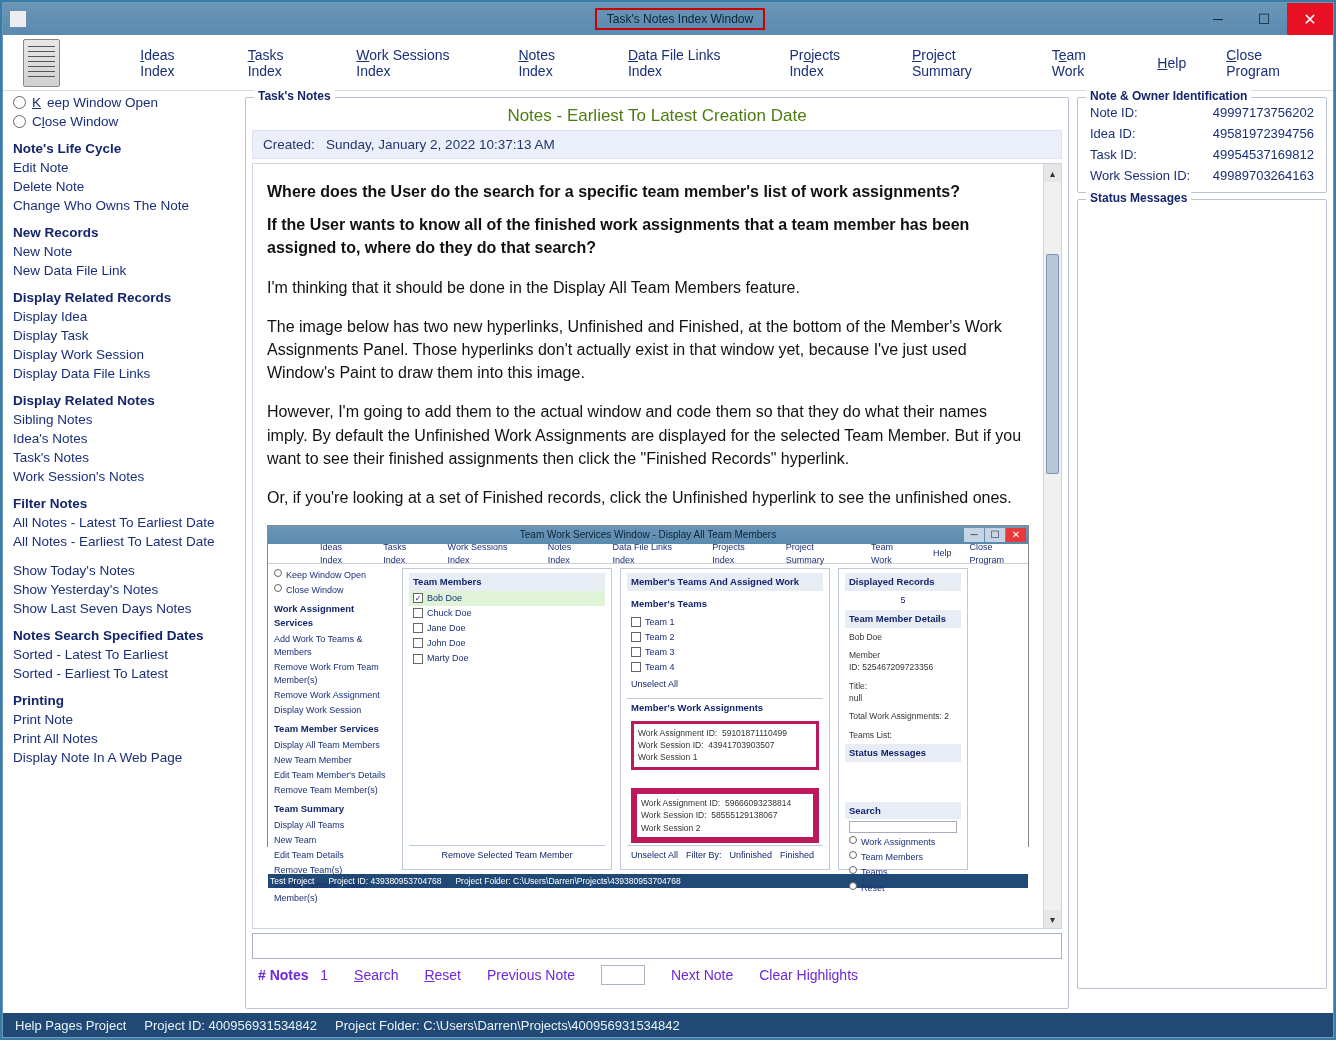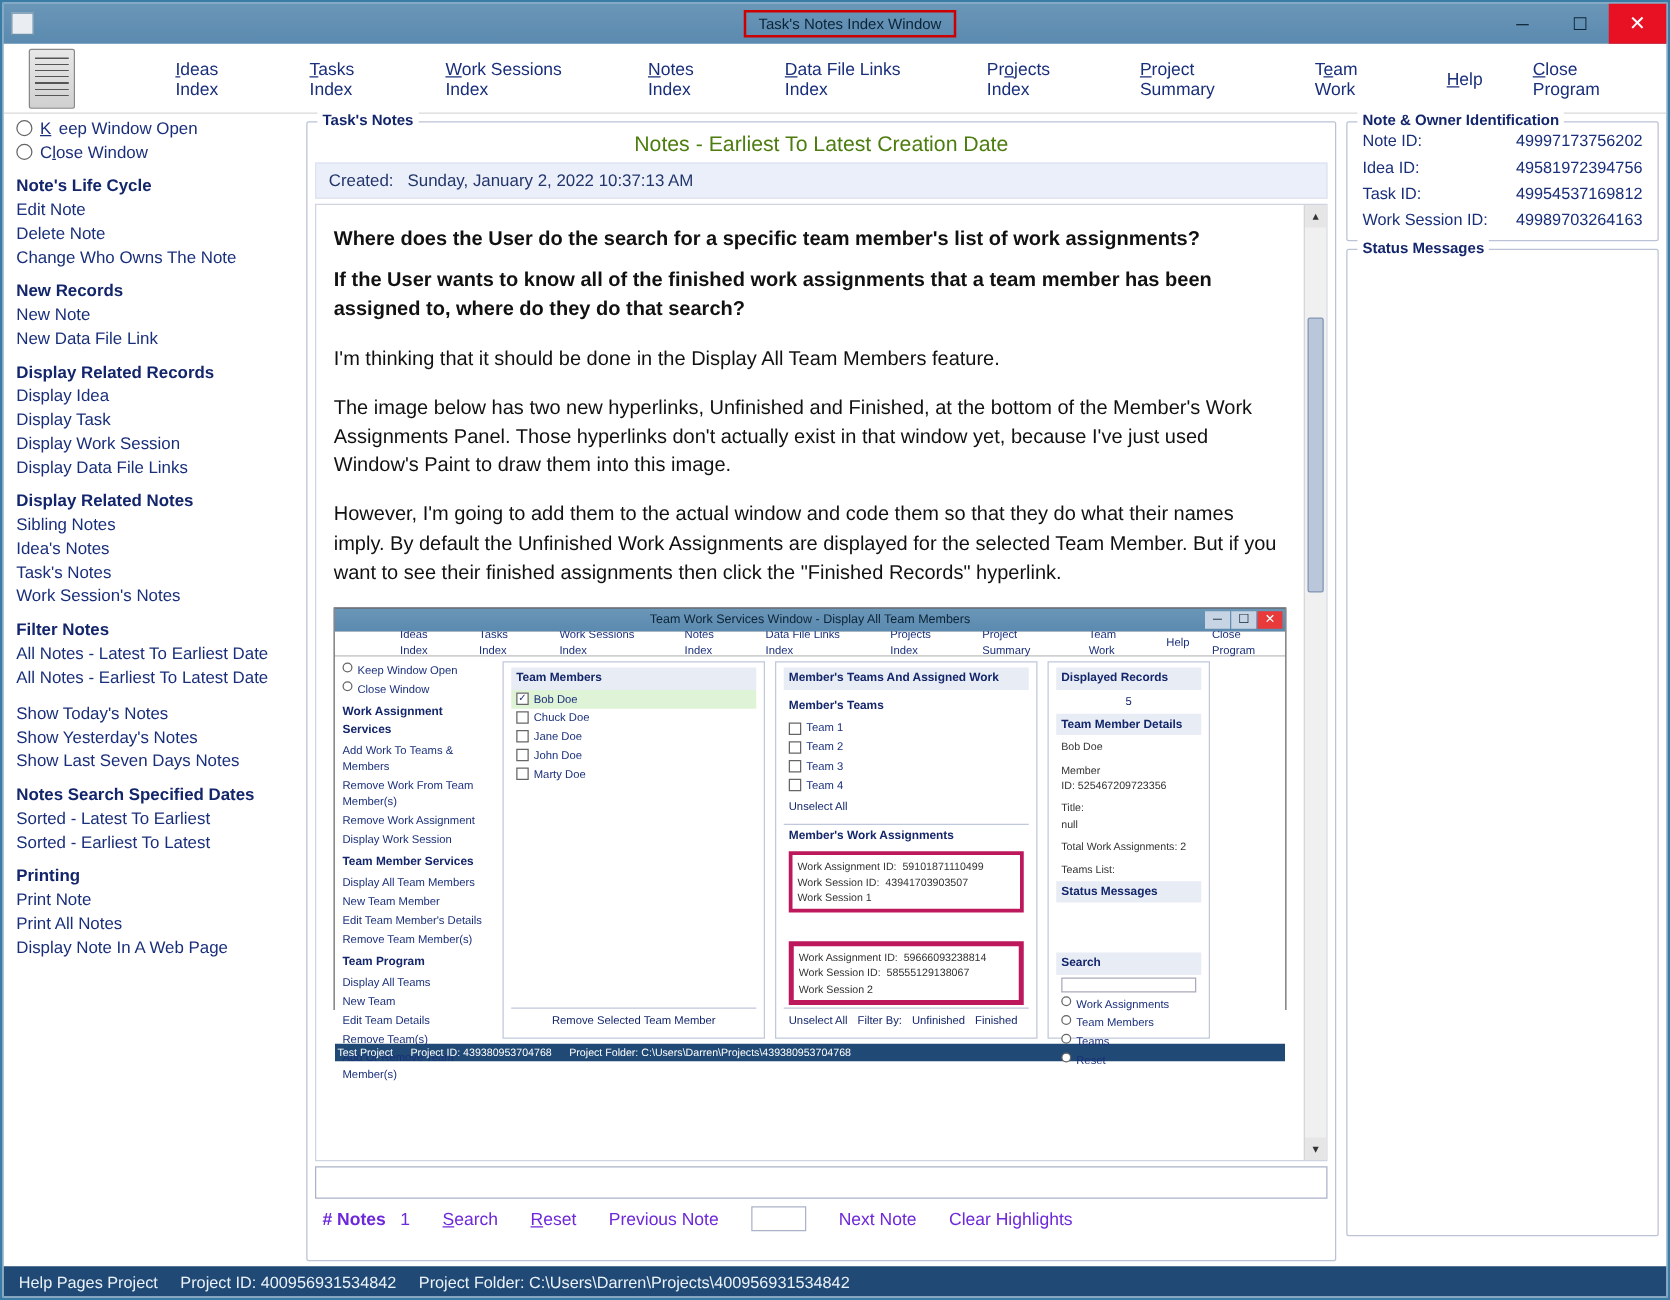--- a/index.html
+++ b/index.html
@@ -154,20 +154,21 @@
             <span>Created:</span>&nbsp;&nbsp;
             <span>Sunday, January 2, 2022   10:37:13 AM</span>
           </div>
           <div class="note-body-wrap">
             <div class="note-body">
               <div class="q">Where does the User do the search for a specific team member's list of work assignments?</div>
               <div class="q">If the User wants to know all of the finished work assignments that a team member has been assigned to, where do they do that search?</div>
               <p>I'm thinking that it should be done in the Display All Team Members feature.</p>
               <p>The image below has two new hyperlinks, Unfinished and Finished, at the bottom of the Member's Work Assignments Panel. Those hyperlinks don't actually exist in that window yet, because I've just used Window's Paint to draw them into this image.</p>
               <p>However, I'm going to add them to the actual window and code them so that they do what their names imply. By default the Unfinished Work Assignments are displayed for the selected Team Member. But if you want to see their finished assignments then click the "Finished Records" hyperlink.</p>
+              <p>Or, if you're looking at a set of Finished records, click the Unfinished hyperlink to see the unfinished ones.</p>
 
               <div class="screenshot">
                 <div class="ss-title">
                   <span class="t">Team Work Services Window - Display All Team Members</span>
                   <div class="btns">
                       <div class="b">─</div>
                       <div class="b">☐</div>
                       <div class="b red">✕</div>
                     </div>
                 </div>
@@ -196,21 +197,21 @@
                     <div class="h">Work Assignment Services</div>
                     <div class="ss-item">Add Work To Teams &amp; Members</div>
                     <div class="ss-item">Remove Work From Team Member(s)</div>
                     <div class="ss-item">Remove Work Assignment</div>
                     <div class="ss-item">Display Work Session</div>
                     <div class="h">Team Member Services</div>
                     <div class="ss-item">Display All Team Members</div>
                     <div class="ss-item">New Team Member</div>
                     <div class="ss-item">Edit Team Member's Details</div>
                     <div class="ss-item">Remove Team Member(s)</div>
-                    <div class="h">Team Program</div>
+                    <div class="h">Team Summary</div>
                     <div class="ss-item">Display All Teams</div>
                     <div class="ss-item">New Team</div>
                     <div class="ss-item">Edit Team Details</div>
                     <div class="ss-item">Remove Team(s)</div>
                     <div class="ss-item">Add Or Remove Team Member(s)</div>
 
                   </div>
                   <div class="ss-col ss-col2" style="display:flex;flex-direction:column">
                     <div class="ss-panel-title">Team Members</div>
                     <div class="ss-check sel">
@@ -256,21 +257,21 @@
                         <span>Team 4</span>
                       </div>
                     <div class="ss-row">Unselect All</div>
                     <div class="h" style="padding:2px 4px;border-top:1px solid #c0c8db">Member's Work Assignments</div>
                     <div class="ss-row" style="border:3px solid #be185d;margin:2px 4px">
                       <div class="ss-line"><span>Work Assignment ID:</span>&nbsp;&nbsp;<span>59101871110499</span></div>
                       <div class="ss-line"><span>Work Session ID:</span>&nbsp;&nbsp;<span>43941703903507</span></div>
                       <div class="ss-line">Work Session 1</div>
                     </div>
                     <div style="height:30px"></div>
-                    <div class="ss-row" style="border:4px solid #be185d;margin:2px 4px">
+                    <div class="ss-row" style="border:6px solid #be185d;margin:2px 4px">
                       <div class="ss-line"><span>Work Assignment ID:</span>&nbsp;&nbsp;<span>59666093238814</span></div>
                       <div class="ss-line"><span>Work Session ID:</span>&nbsp;&nbsp;<span>58555129138067</span></div>
                       <div class="ss-line">Work Session 2</div>
                     </div>
                     <div style="flex:1"></div>
                     <div class="ss-row" style="display:flex;gap:8px;border-top:1px solid #c0c8db">
                       <span>Unselect All</span>
                       <span>Filter By:</span>
                       <span>Unfinished</span>
                       <span>Finished</span>

